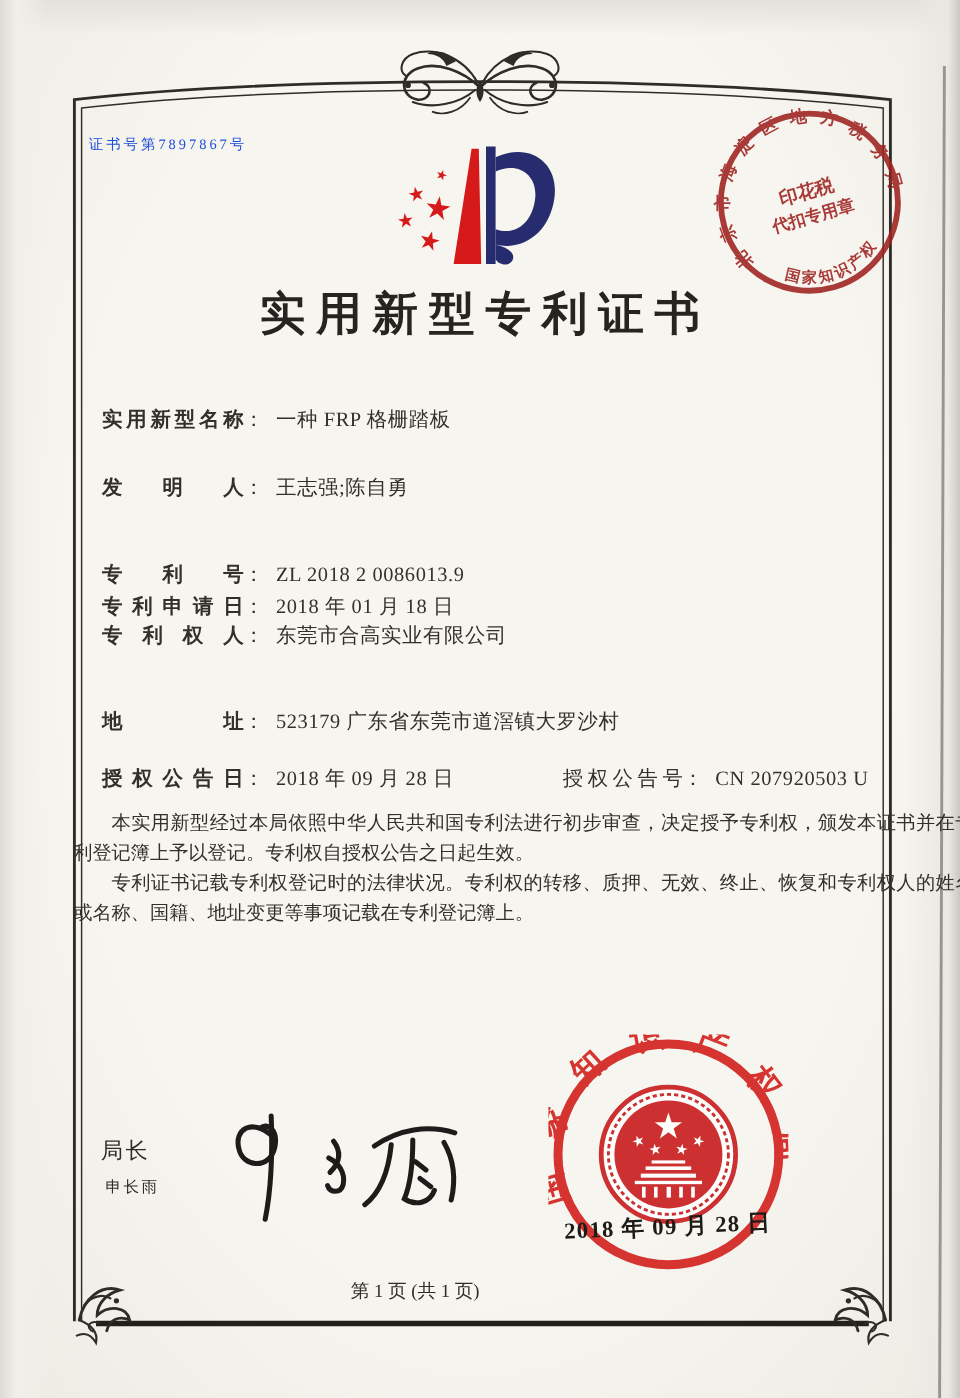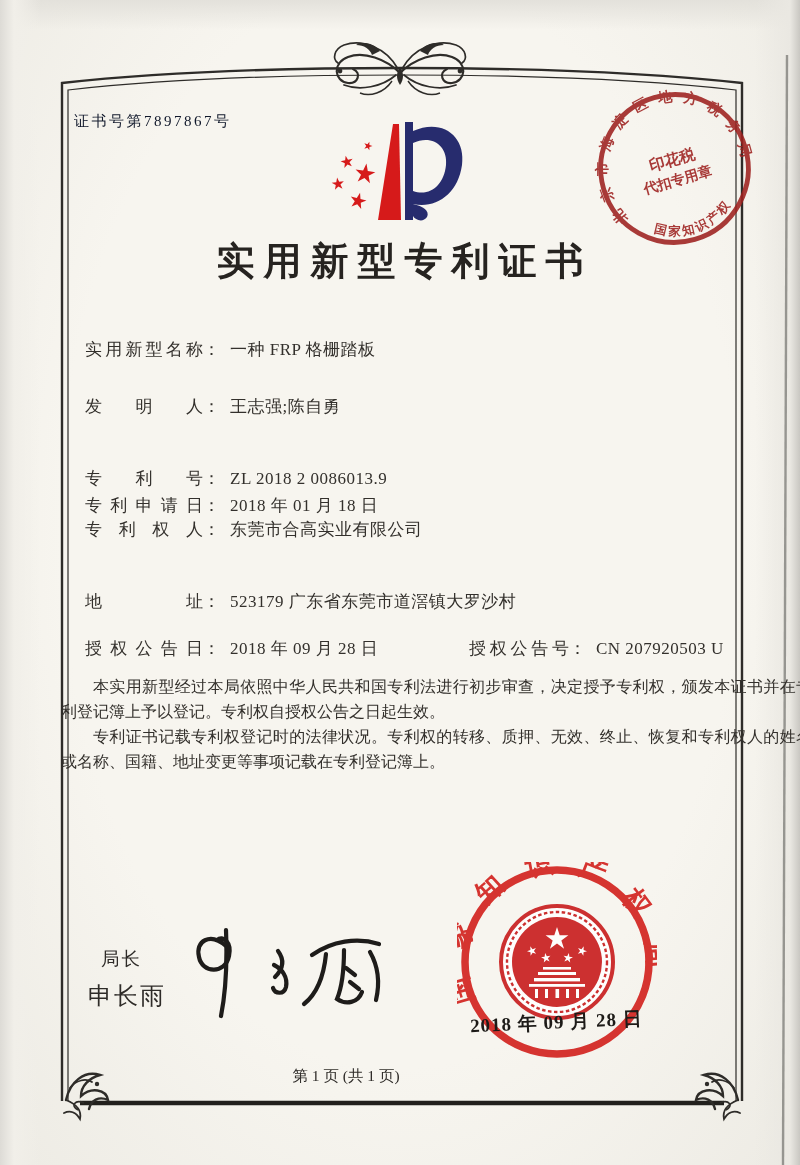--- a/index.html
+++ b/index.html
@@ -10,37 +10,37 @@
       linear-gradient(270deg, #c9c7c2 0px, #eae8e2 10px, rgba(241,239,233,0) 45px),
       linear-gradient(180deg, #e3e1db 0px, rgba(244,242,236,0) 30px),
       radial-gradient(ellipse at 50% 45%, #f7f5ef 60%, #edebe4 100%),
       #f3f1ea;
     font-family:"Liberation Serif","DejaVu Serif",serif;
     color:#2e2b28;
   }
   .abs{position:absolute;}
   svg text{font-family:"Liberation Serif","DejaVu Serif",serif;}
 
-  .cert-no{left:74px;top:112px;font-size:15px;letter-spacing:2.5px;color:#0f172a;}
+  .cert-no{left:74px;top:112px;font-size:12px;letter-spacing:2.5px;color:#1d4ed8;}
   .title{left:0;top:236px;width:800px;text-align:center;font-size:38px;font-weight:700;
          letter-spacing:9px;text-indent:9px;color:#262320;font-family:Liberation Mono, monospace;}
 
   .field-row{left:85px;font-size:17px;color:#33302c;white-space:nowrap;}
-  .flabel{display:inline-block;width:118px;text-align:justify;text-align-last:justify;}
+  .flabel{display:inline-block;width:118px;text-align:justify;text-align-last:justify;font-weight:bold;}
   .fcolon{display:inline-block;}
   .fvalue{margin-left:10px;letter-spacing:0.5px;margin-top:32px;}
   .grant-no{position:absolute;left:384px;top:0;white-space:nowrap;}
   .flabel2{display:inline-block;width:100px;text-align:justify;text-align-last:justify;}
 
   .body-text{left:61px;top:674px;width:751px;font-size:16px;line-height:25px;
              text-align:justify;color:#33302c;}
   .body-text p{margin:0;text-indent:2em;}
 
-  .signoff-title{left:101px;top:946px;font-size:18.5px;letter-spacing:2px;}
-  .signoff-name{left:88px;top:980px;font-size:24px;letter-spacing:2px;}
+  .signoff-title{left:84px;top:946px;font-size:18.5px;letter-spacing:2px;}
+  .signoff-name{left:88px;top:980px;font-size:13px;letter-spacing:2px;}
 
   .seal-date{left:470px;top:1008px;width:240px;font-size:19px;font-weight:700;
              letter-spacing:1px;color:#1d1b18;transform:rotate(-2.5deg);white-space:nowrap;}
   .footer{left:0;top:1066px;width:692px;text-align:center;font-size:15.5px;color:#2f2c29;}
 </style>
 </head>
 <body>
 
 <svg class="abs" style="left:0;top:0" width="800" height="1165" viewBox="0 0 800 1165">
   <defs>

